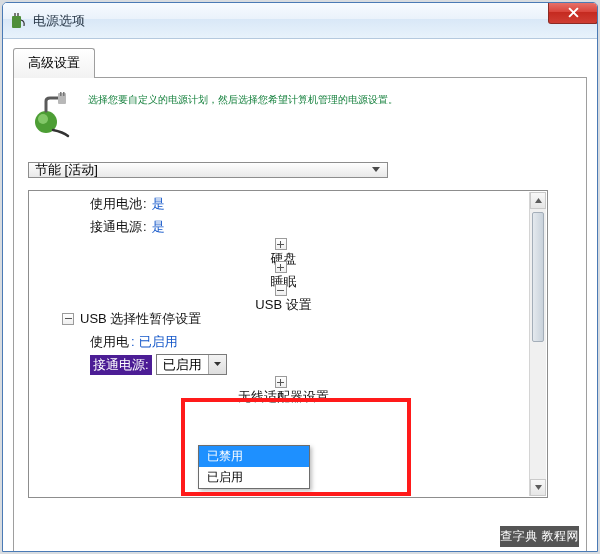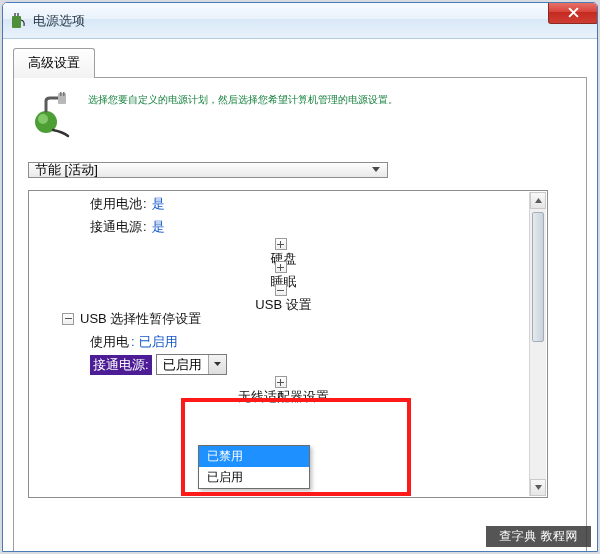--- a/index.html
+++ b/index.html
@@ -209,25 +209,25 @@
 }
 
 .red-box {
   position: absolute;
   border: 4px solid #ff1a1a;
   pointer-events: none;
 }
 
 .watermark {
   position: absolute;
-  right: 6px; bottom: 4px;
+  right: 18px; bottom: 4px;
   background: rgba(55,55,55,0.85);
   color: #fff;
   font-size: 12px;
-  padding: 2px 13px;
+  padding: 2px 0;
   letter-spacing: 0.5px;
 }
 </style>
 </head>
 <body>
 
 <div class="window">
 
   <div class="titlebar">
     <span class="title-icon">

